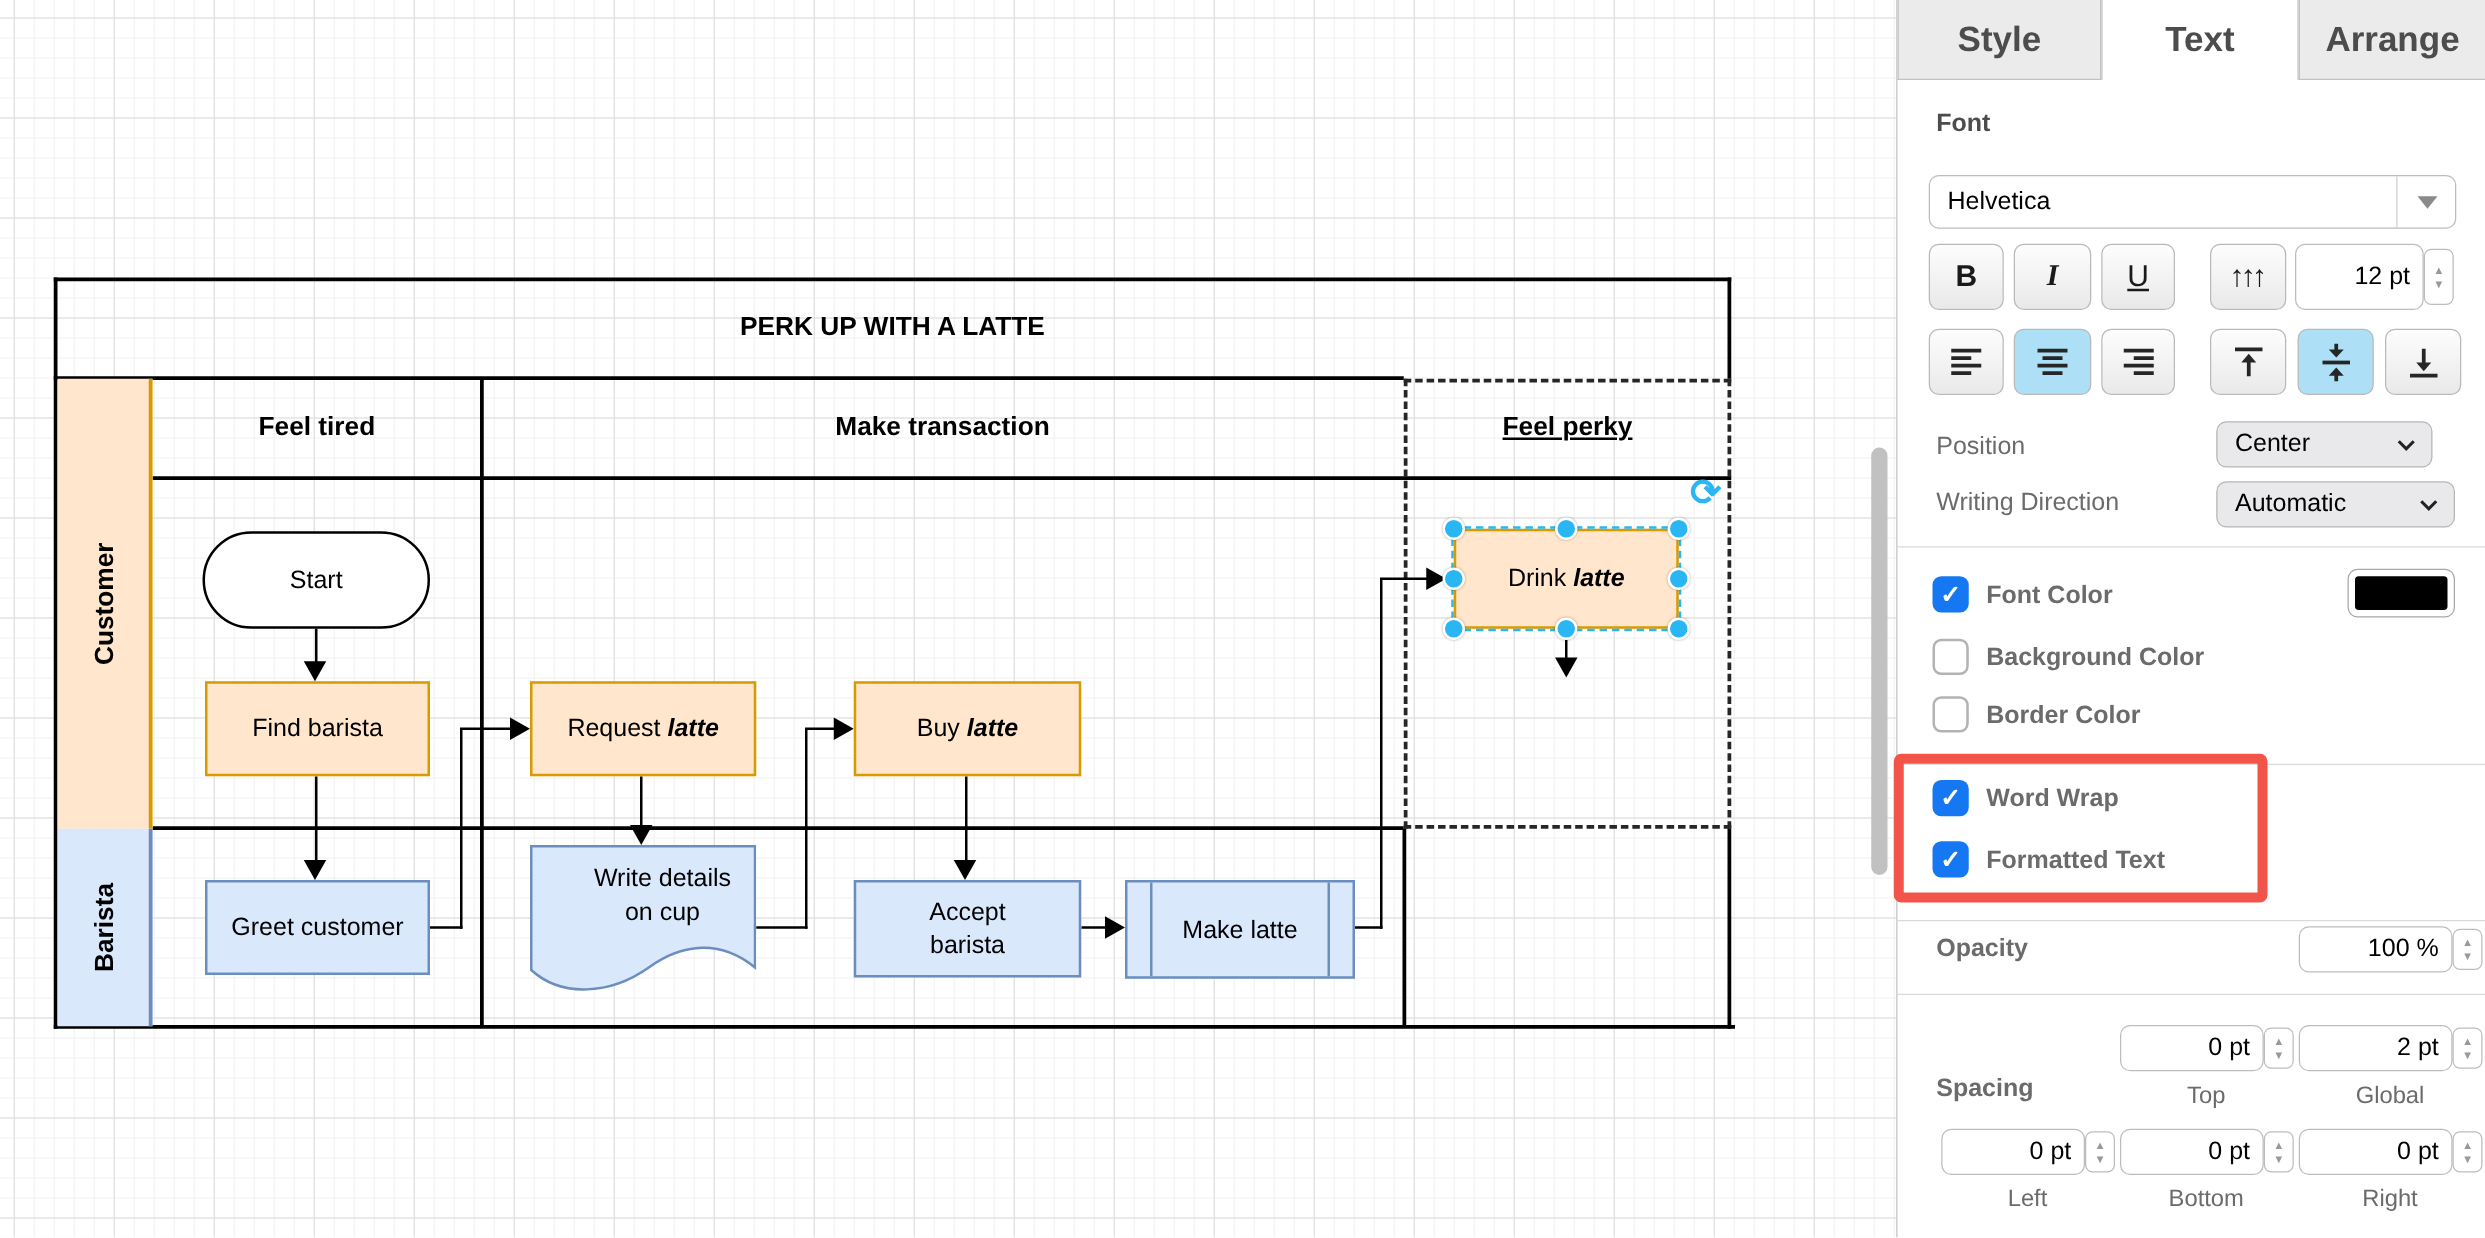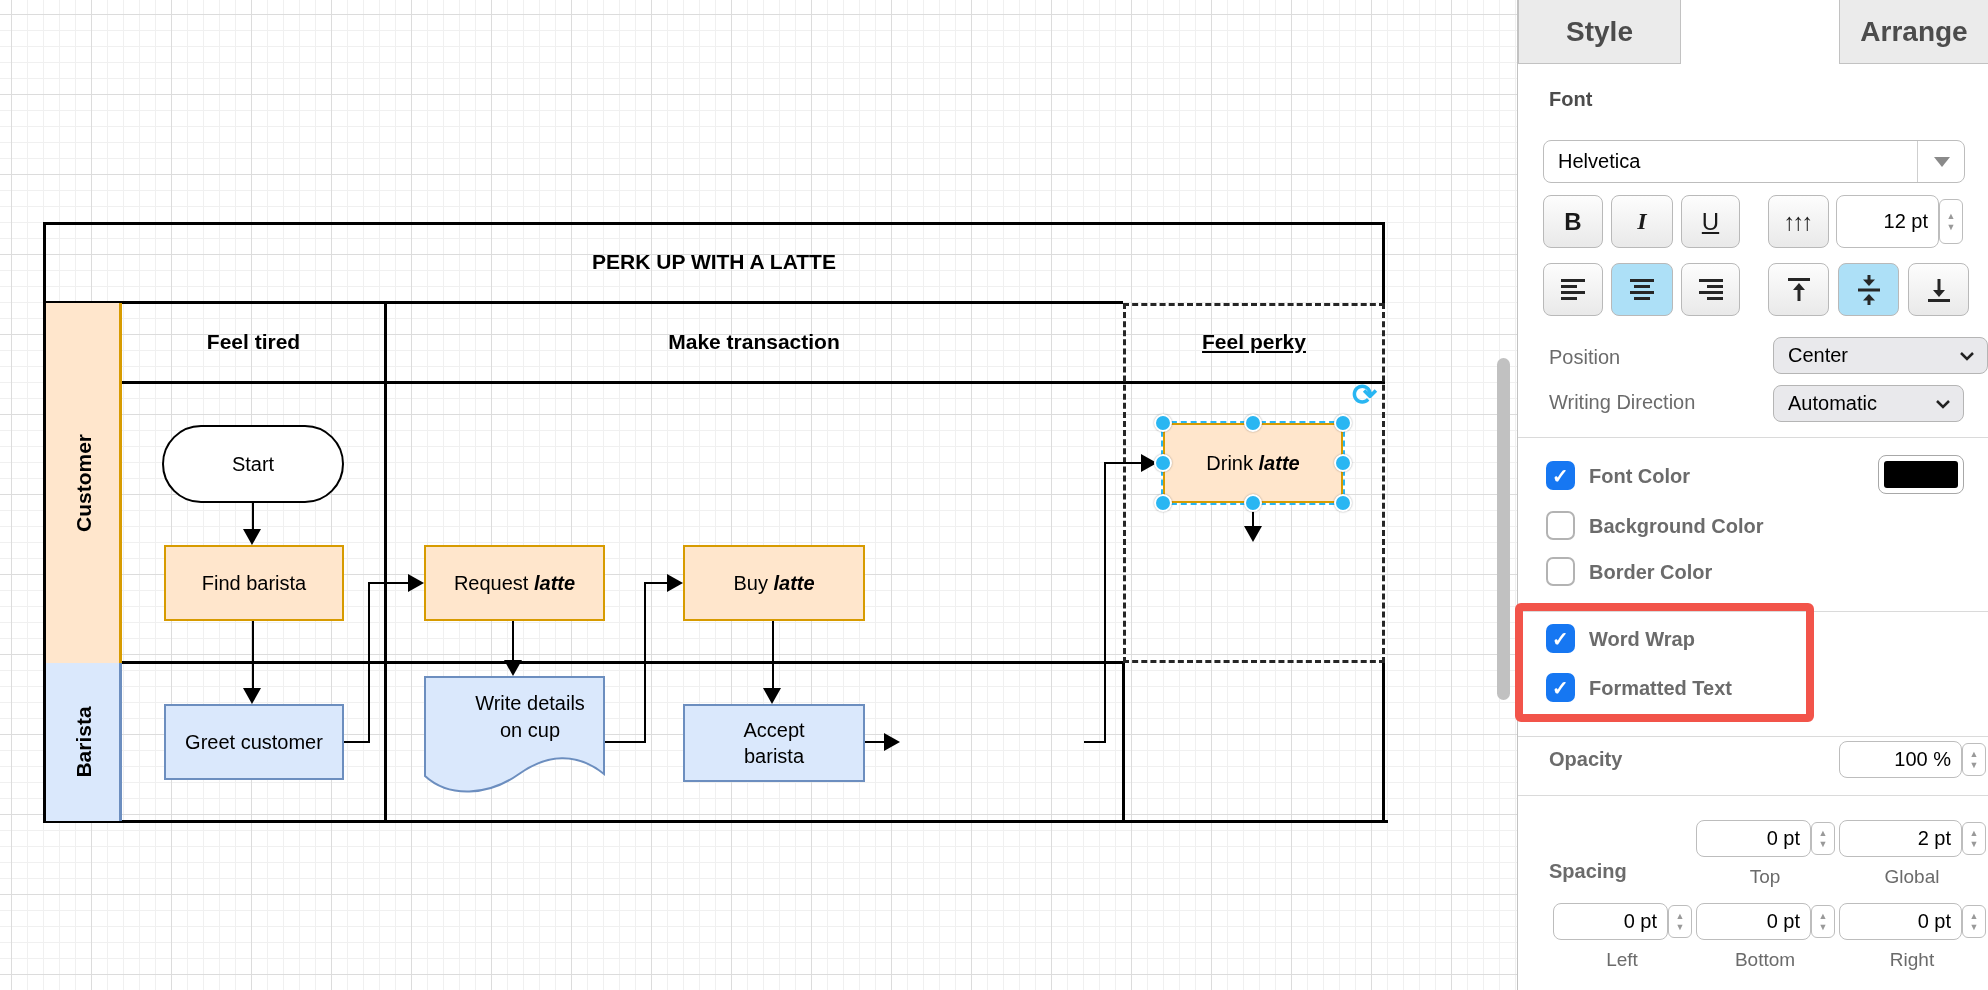--- a/index.html
+++ b/index.html
@@ -159,20 +159,25 @@
       </div>
     </div>
 
     <div class="node box-blue" style="left:683px;top:704px;width:182px;height:78px;flex-direction:column;">
       <div>
         <div>Accept</div>
         <div>barista</div>
       </div>
     </div>
 
+    <div class="node box-blue" style="left:900px;top:704px;width:184px;height:79px;">
+      <div class="sub-line" style="left:18px;"></div>
+      <div class="sub-line" style="right:18px;"></div>
+      <span>Make latte</span>
+    </div>
 
     <div class="node box-orange" style="left:1163px;top:423px;width:180px;height:80px;">
       <span><span>Drink </span><span class="latte">latte</span></span>
     </div>
 
 
     <div class="sel-dash" style="left:1161px;top:421px;width:184px;height:84px;"></div>
     <div class="handle" style="left:1154px;top:414px;"></div>
     <div class="handle" style="left:1244px;top:414px;"></div>
     <div class="handle" style="left:1334px;top:414px;"></div>
@@ -182,20 +187,21 @@
     <div class="handle" style="left:1244px;top:494px;"></div>
     <div class="handle" style="left:1334px;top:494px;"></div>
     <div class="rotate-icon" style="left:1352px;top:380px;">⟳</div>
 
     <div id="scrollbar"></div>
   </div>
 
   <div id="panel">
 
     <div class="tab" style="left:0;width:163px;">Style</div>
+    <div class="tab active" style="left:163px;width:158px;">Text</div>
     <div class="tab" style="left:321px;width:150px;">Arrange</div>
 
     <div class="sec-head" style="left:31px;top:88px;">Font</div>
 
     <div class="combo" style="left:25px;top:140px;width:422px;height:43px;padding-left:14px;">
       <span>Helvetica</span>
       <span class="divider"></span>
       <span class="caret"></span>
     </div>
 
@@ -257,21 +263,21 @@
     </div>
     <div class="pbtn" style="left:390px;top:263px;width:61px;height:53px;">
       <svg class="icon-svg" width="28" height="30" viewBox="0 0 28 30">
         <rect x="3" y="24" width="22" height="3" fill="#262626"></rect>
         <rect x="12.5" y="4" width="3" height="13" fill="#262626"></rect>
         <polygon points="14,22 8,15 20,15" fill="#262626"></polygon>
       </svg>
     </div>
 
     <div class="plabel" style="left:31px;top:346px;">Position</div>
-    <div class="dropdown" style="left:255px;top:337px;width:215px;height:37px;">
+    <div class="dropdown" style="left:255px;top:337px;width:173px;height:37px;">
       <span>Center</span>
       <svg class="chev" width="16" height="10" viewBox="0 0 16 10">
           <polyline points="2,2 8,8 14,2" fill="none" stroke="#222" stroke-width="2.5"></polyline>
         </svg>
     </div>
 
     <div class="plabel" style="left:31px;top:391px;">Writing Direction</div>
     <div class="dropdown" style="left:255px;top:385px;width:191px;height:37px;">
       <span>Automatic</span>
       <svg class="chev" width="16" height="10" viewBox="0 0 16 10">

